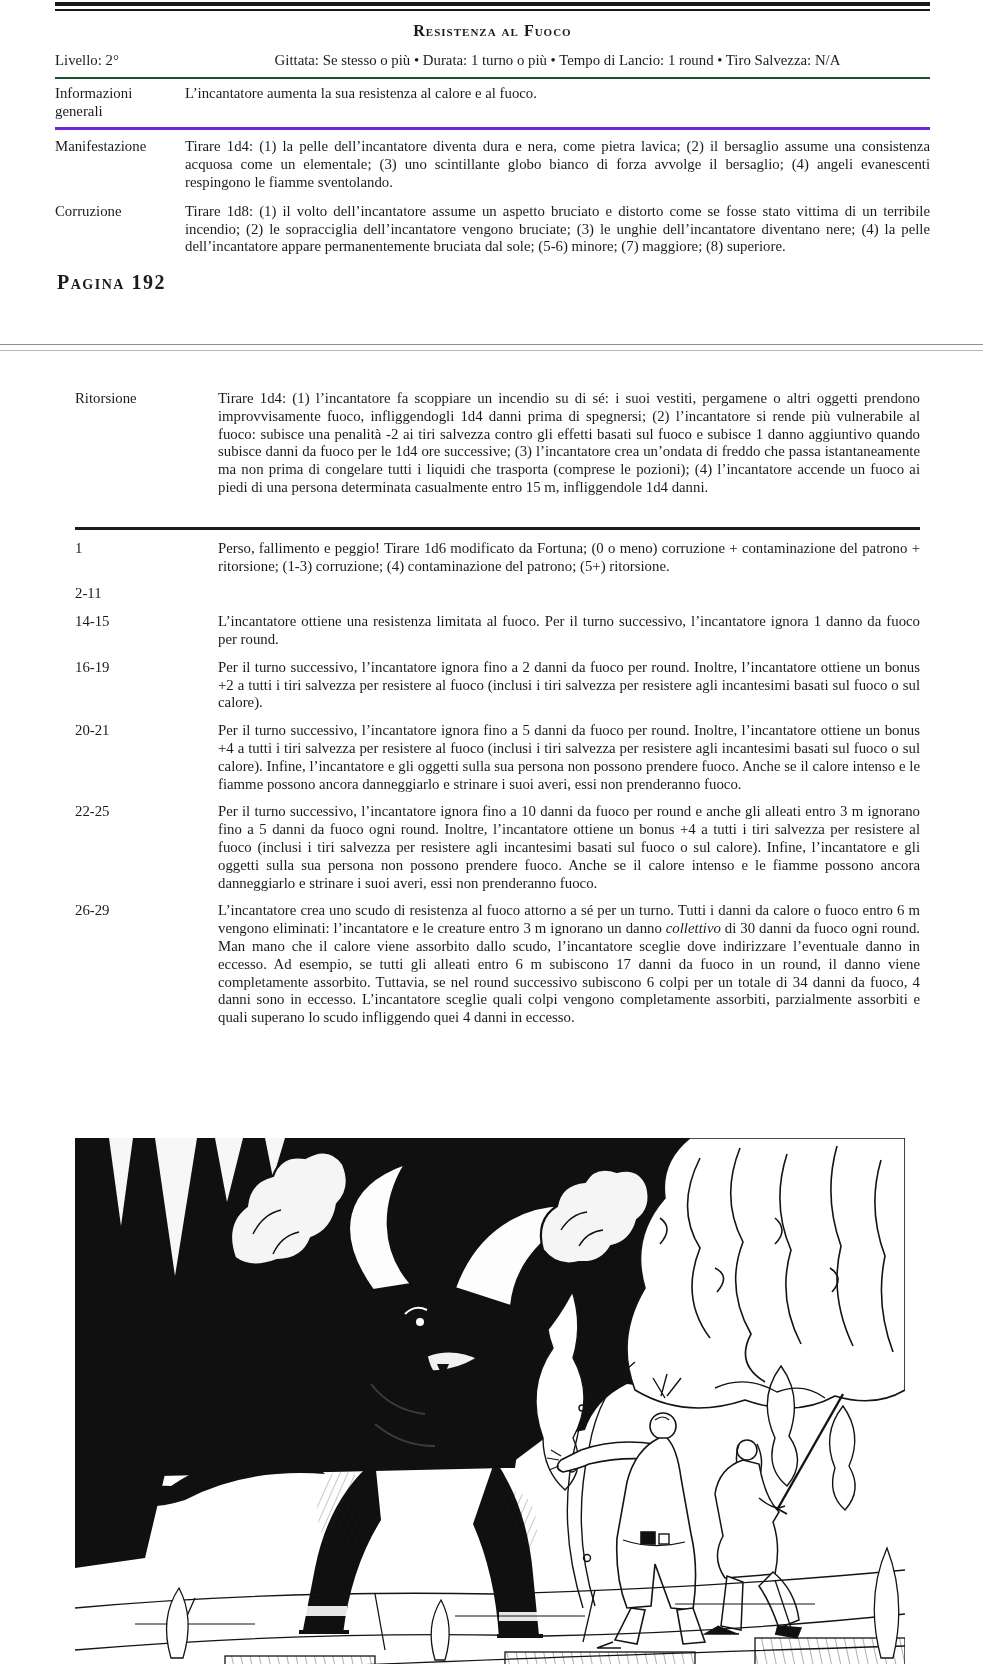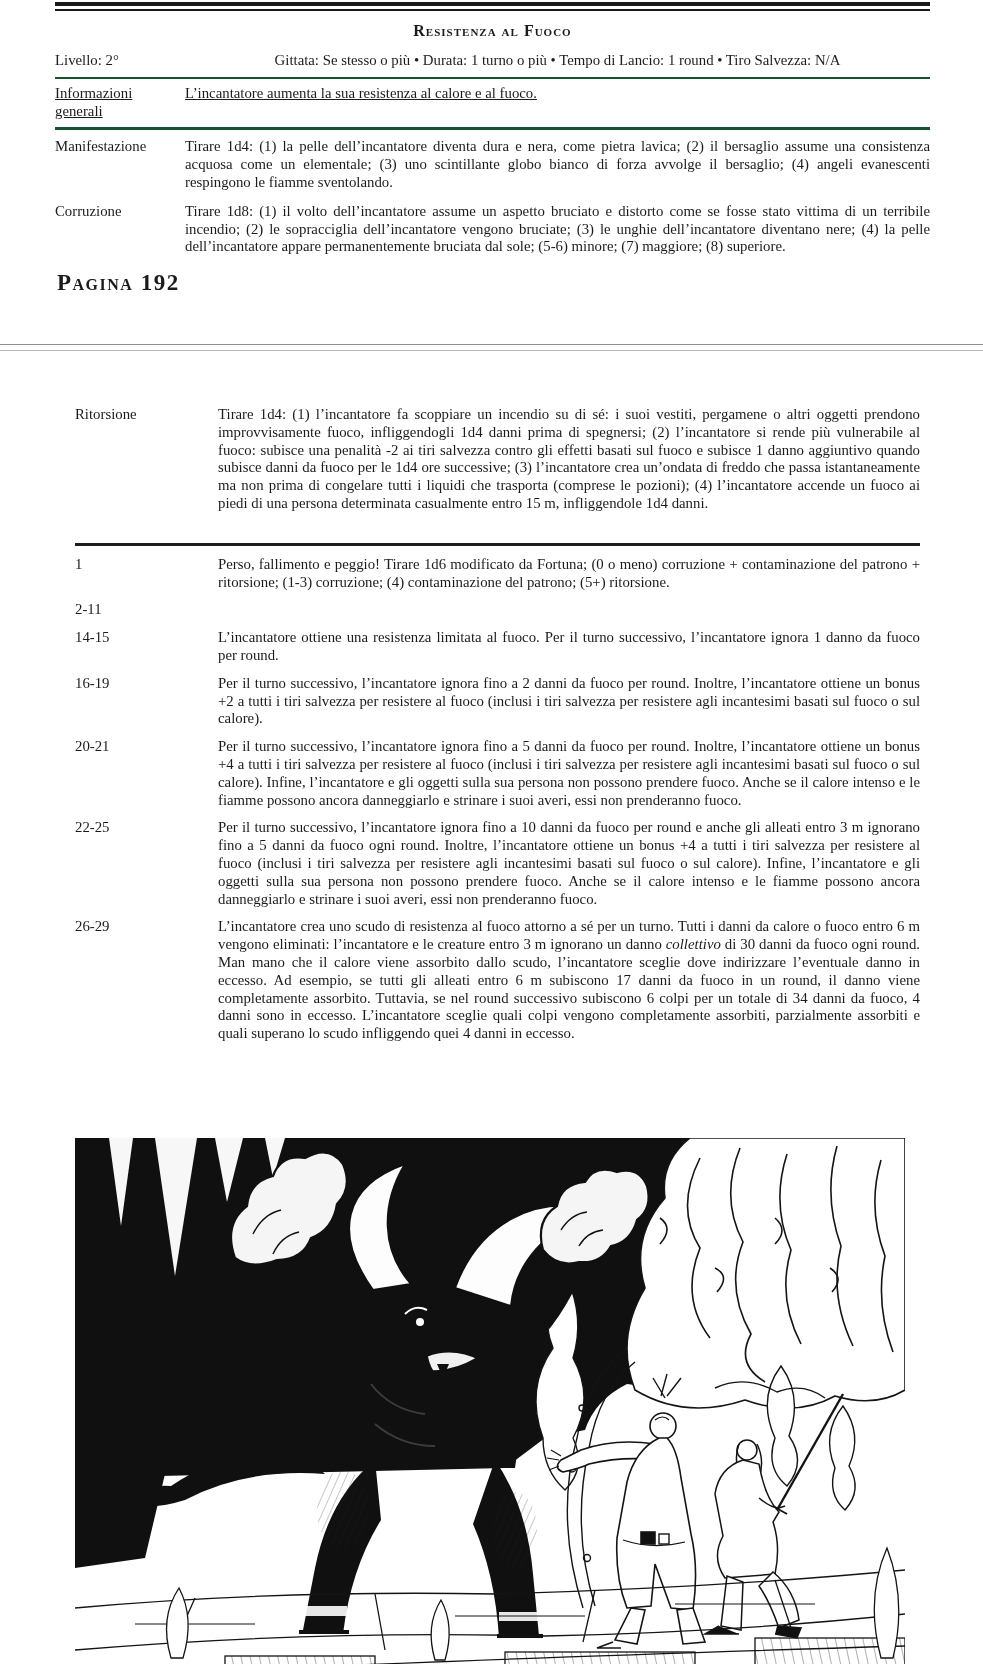--- a/index.html
+++ b/index.html
@@ -14,33 +14,33 @@
   .rule-double{height:3px;border-top:4px solid #191919;border-bottom:2px solid #191919;}
   .title{
     margin:9px 0 7px;text-align:center;
     font-variant:small-caps;font-weight:bold;font-size:16px;letter-spacing:1px;line-height:22px;
   }
   .trow{display:grid;grid-template-columns:130px 1fr;column-gap:0;}
   .trow .lbl{padding-right:8px;}
   .trow .txt{text-align:justify;}
   .stats{padding:3px 0 7px;border-bottom:2px solid #14532d;}
   .stats .txt{text-align:center;}
-  .info{padding:6px 0 7px;border-bottom:3px solid #14532d;text-decoration:underline;}
+  .info{padding:6px 0 7px;border-bottom:3px solid #6d28d9;}
   .manif{padding:8px 0 3px;}
   .corr{padding:8px 0 0;}
   
   .pagenum{
     position:absolute;left:57px;top:274px;margin:0;
-    font-variant:small-caps;font-weight:bold;font-size:23px;letter-spacing:1.5px;
+    font-variant:small-caps;font-weight:bold;font-size:20px;letter-spacing:1.5px;
   }
   
   .separator{position:absolute;left:0;top:344px;width:983px;height:5px;
     border-top:1.5px solid #8f8f8f;border-bottom:1.5px solid #b7b7b7;}
   
-  .pg2{position:absolute;left:75px;top:406px;width:845px;}
+  .pg2{position:absolute;left:75px;top:390px;width:845px;}
   .t2row{display:grid;grid-template-columns:143px 1fr;}
   .t2row .lbl{padding-right:10px;}
   .t2row .txt{text-align:justify;}
   .rit{padding:0 0 30px;border-bottom:3px solid #1d1d1d;}
   .res{padding-top:10px;}
   .it{font-style:italic;}
   
   .illo{position:absolute;left:75px;top:1138px;width:830px;height:526px;overflow:hidden;}
   .illo svg{display:block;}
 </style>

